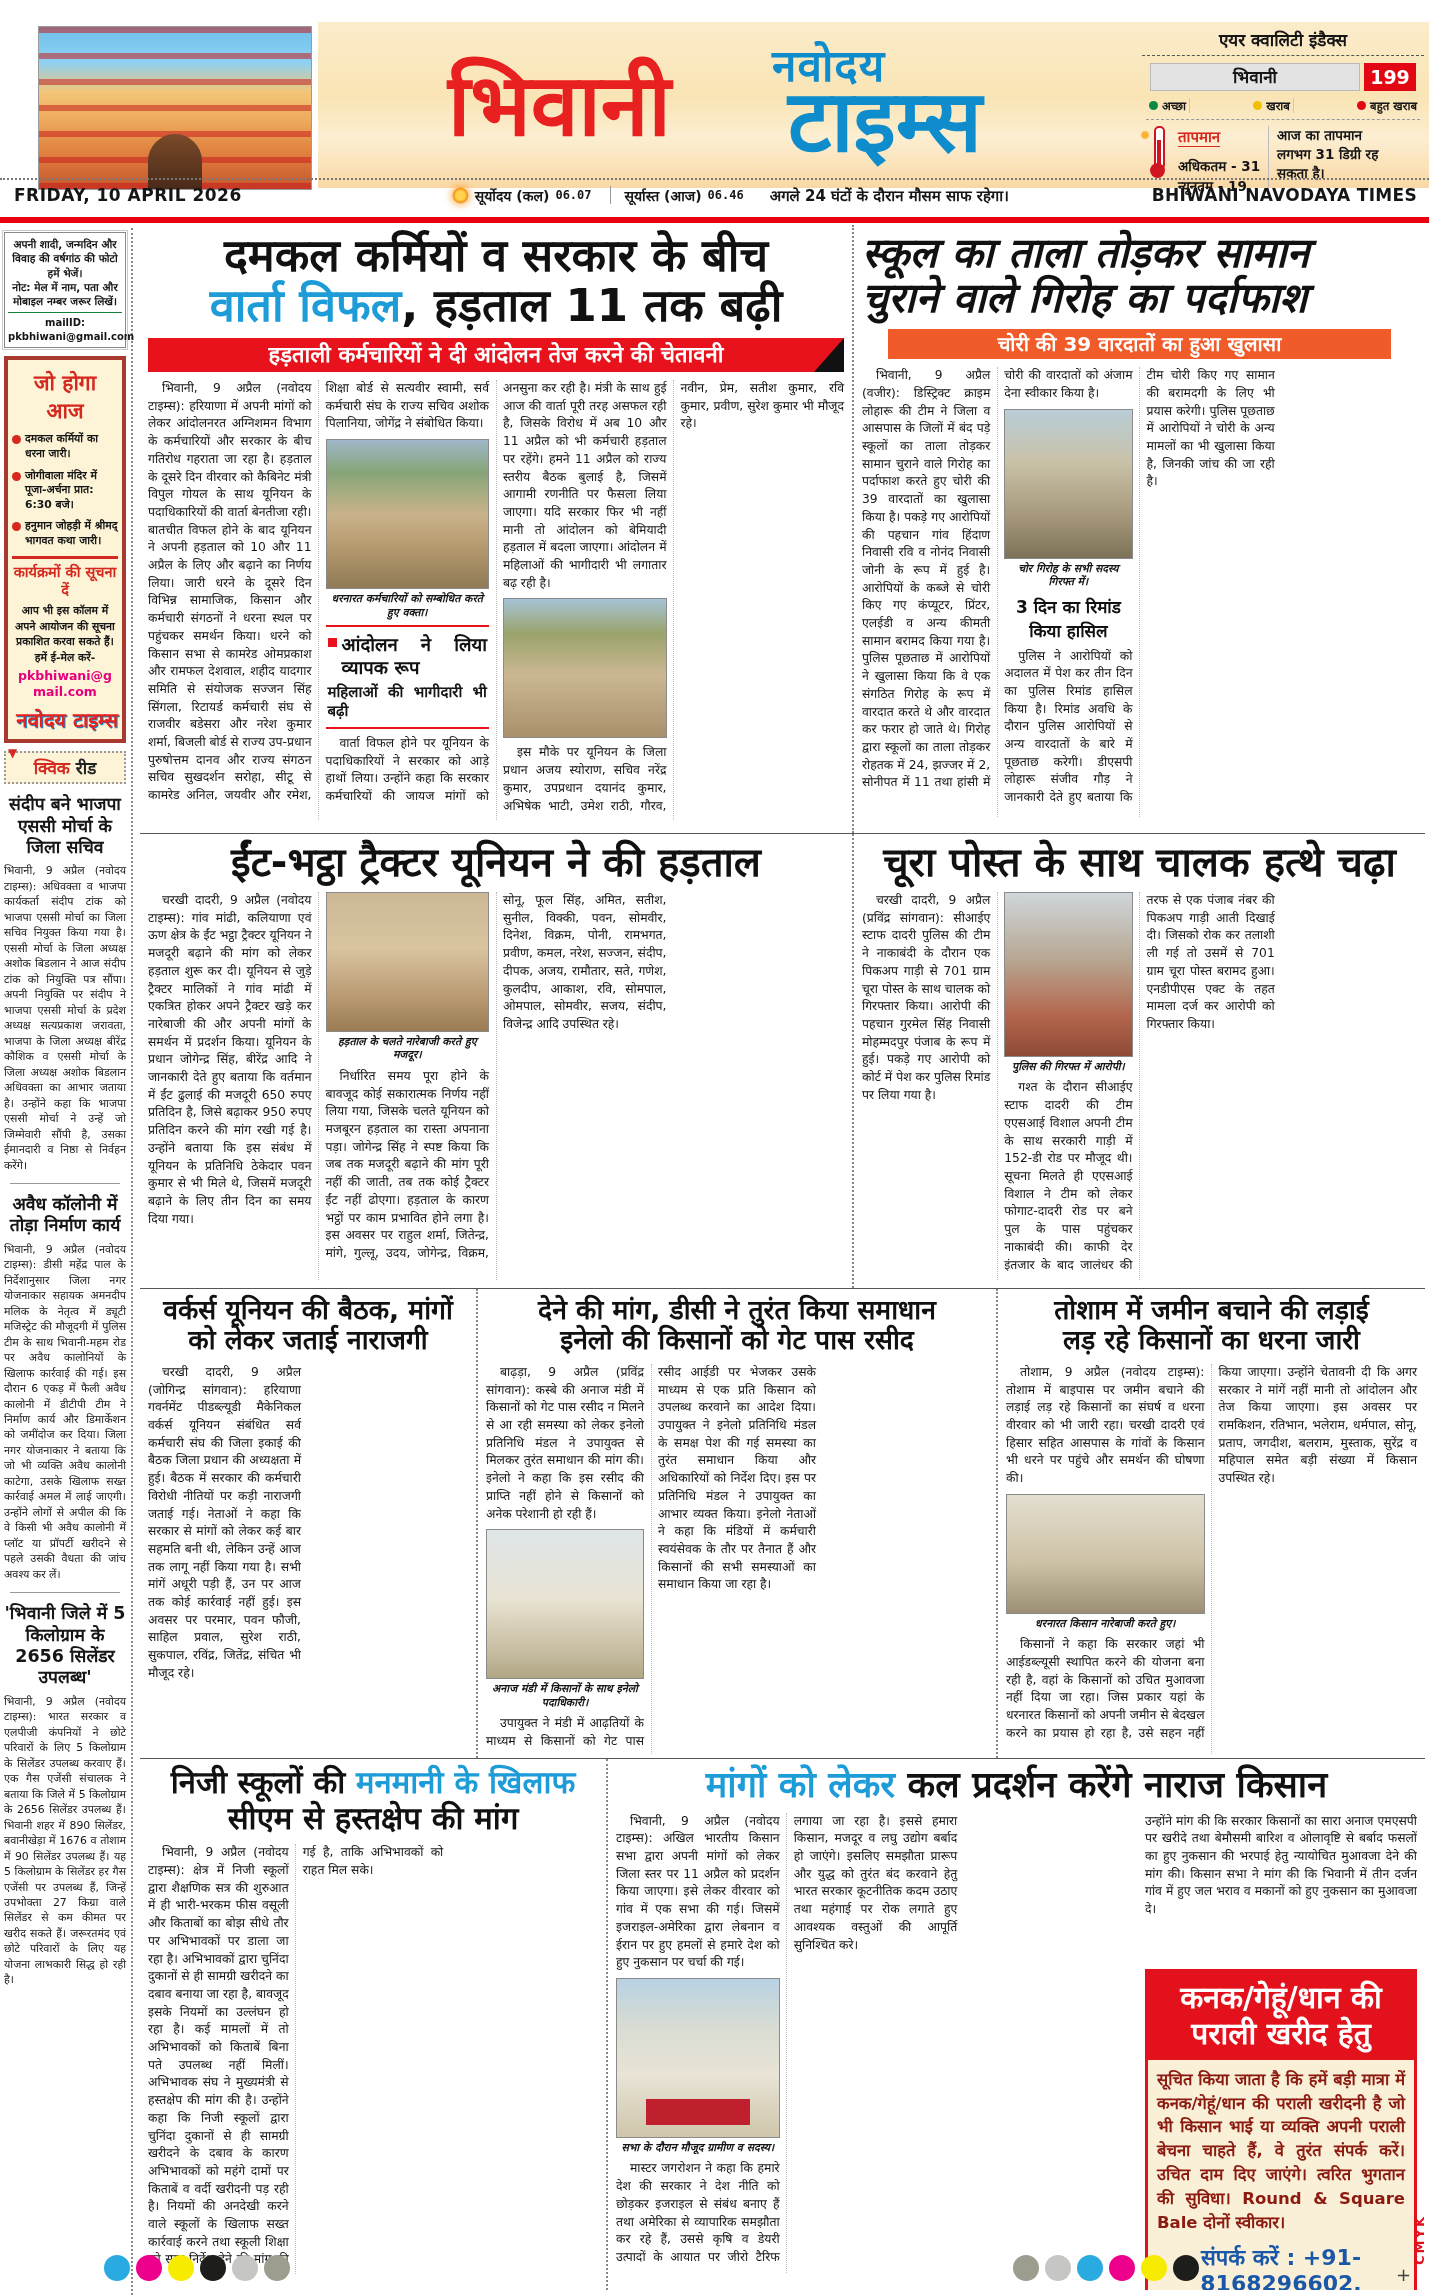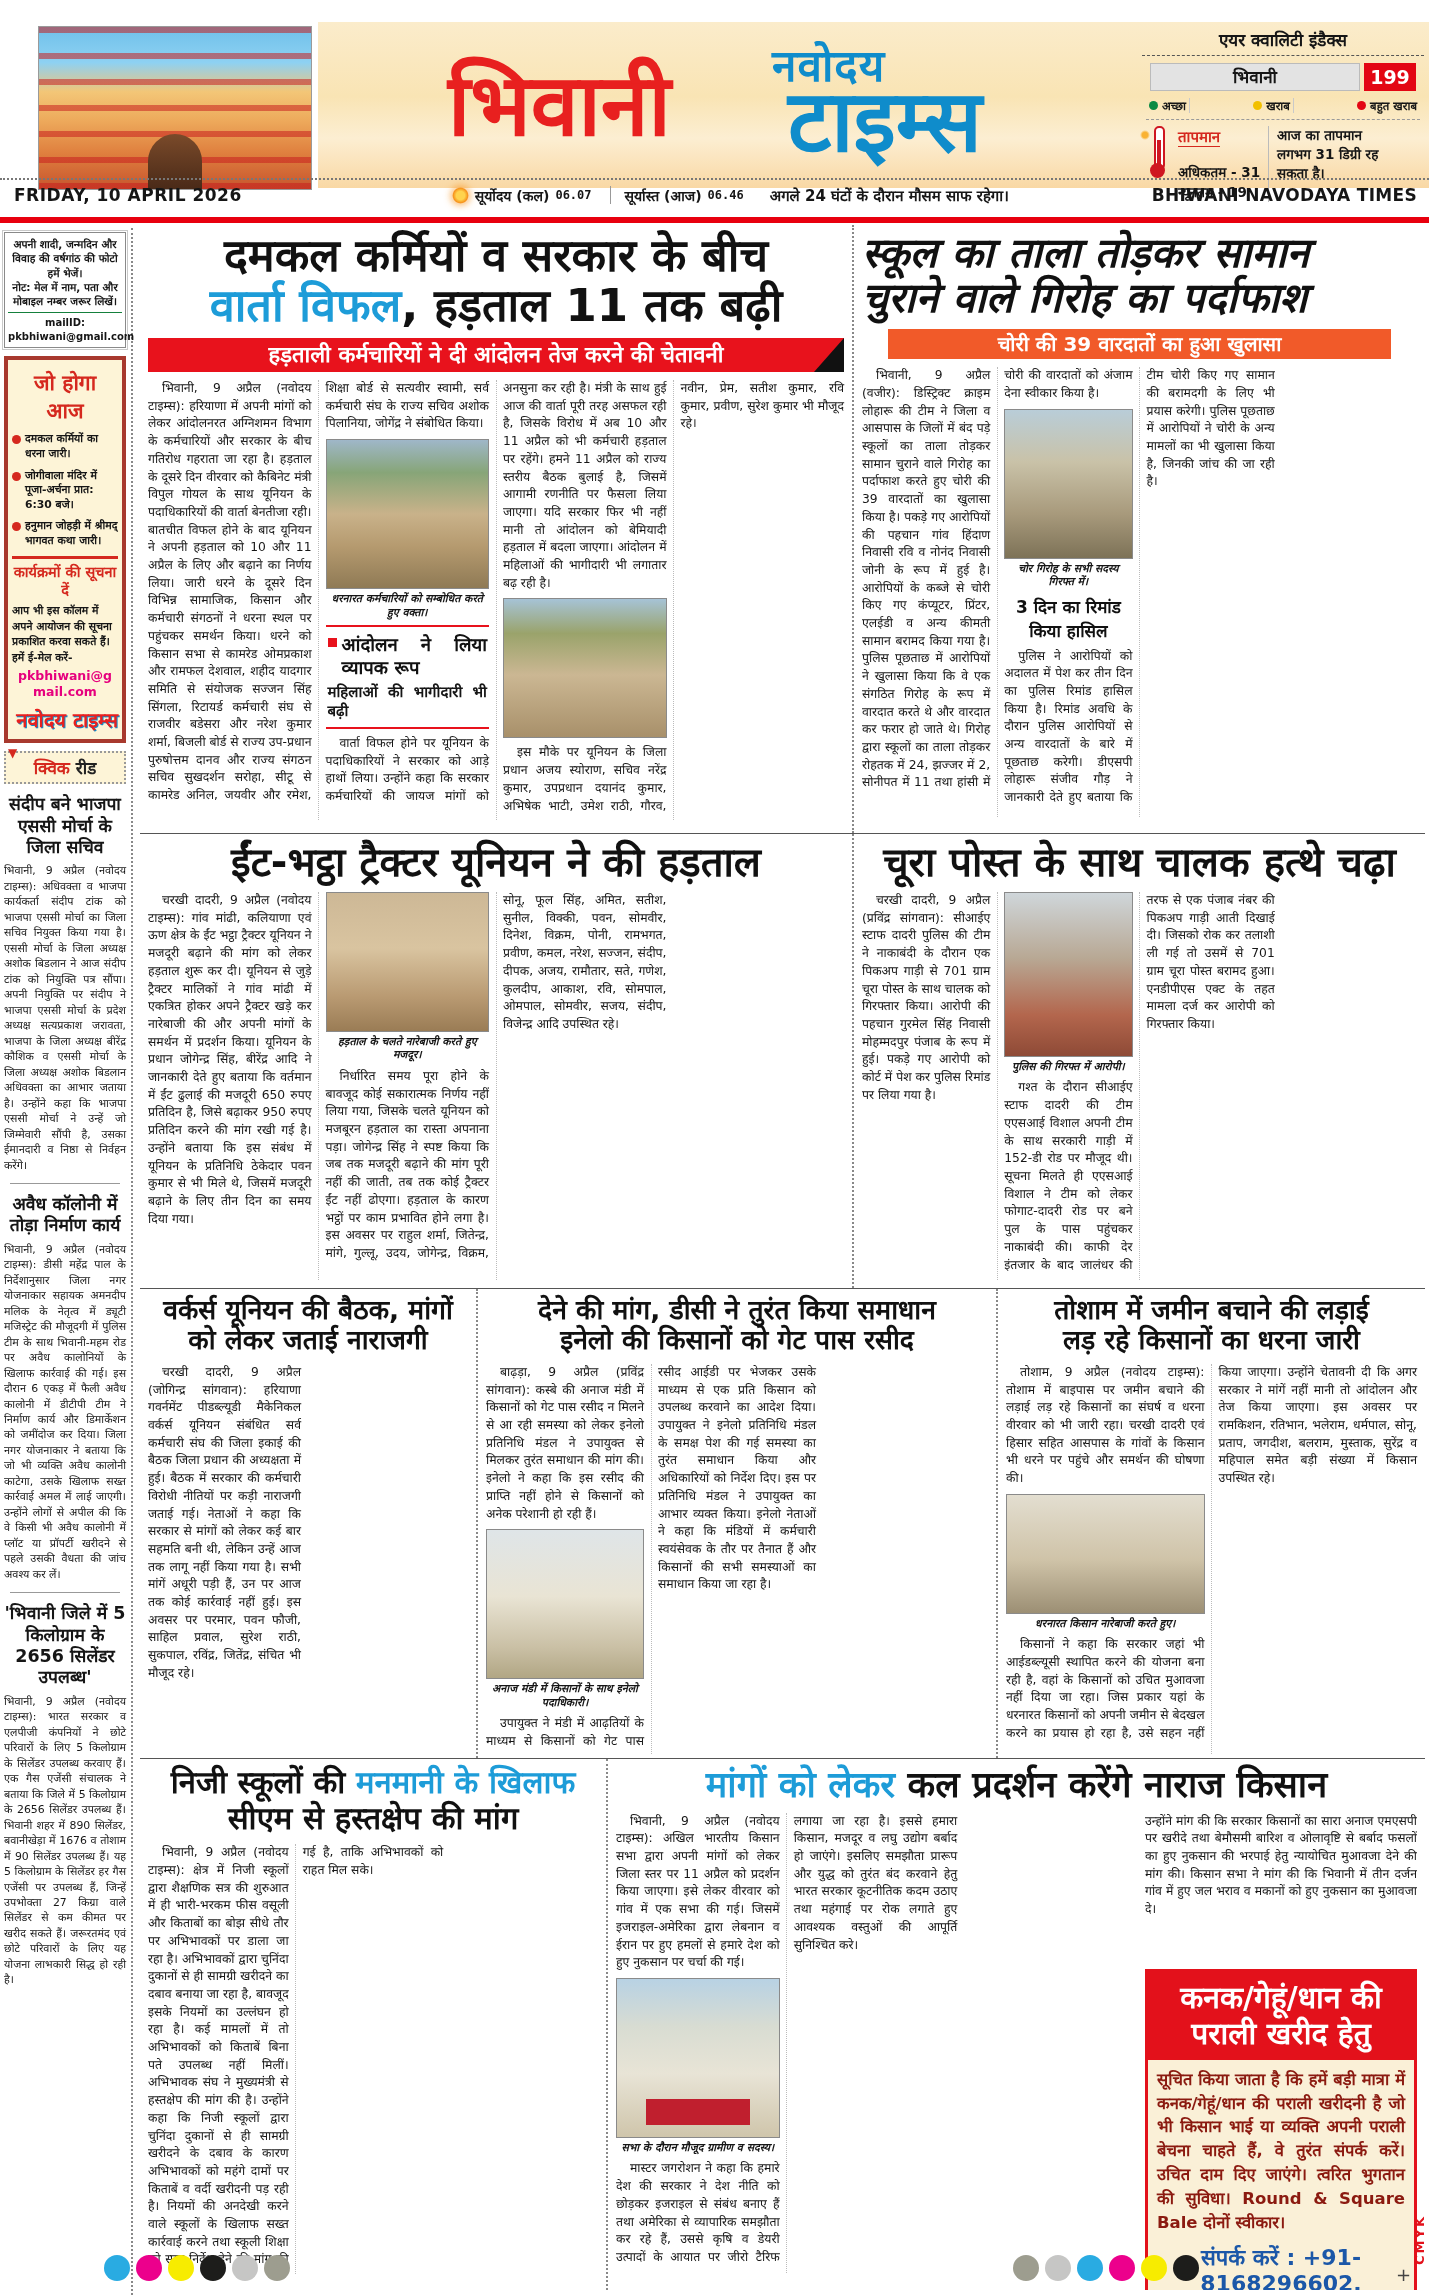--- a/index.html
+++ b/index.html
@@ -28,21 +28,21 @@
   .aqi-legend .lg:last-child{border-right:none;}
   .ldot{width:9px;height:9px;border-radius:50%;display:inline-block;}
   .ldot.good{background:#0a8a43;} .ldot.bad{background:#f2c000;} .ldot.vbad{background:#e30613;}
   .temp{display:flex;margin-top:6px;gap:8px;align-items:flex-start;}
   .thermo{width:26px;height:52px;position:relative;margin-left:2px;}
   .thermo .tube{position:absolute;left:10px;top:0;width:7px;height:40px;background:#fff;border:2px solid #cf1620;border-radius:5px;}
   .thermo .fill{position:absolute;left:13px;top:14px;width:4px;height:26px;background:#cf1620;}
   .thermo .bulb{position:absolute;left:6px;bottom:0;width:15px;height:15px;background:#cf1620;border-radius:50%;}
   .thermo .ray{position:absolute;left:-4px;top:4px;width:10px;height:10px;background:radial-gradient(circle,#f9b233 40%,rgba(249,178,51,0) 70%);}
   .temp-mid{border-right:1px solid #bbb;padding-right:8px;}
-  .temp-title{color:#d5281e;font-weight:800;font-size:15px;border-bottom:1px solid #d5281e;display:inline-block;margin-bottom:16px;}
+  .temp-title{color:#d5281e;font-weight:800;font-size:15px;border-bottom:1px solid #d5281e;display:inline-block;margin-bottom:10px;}
   .temp-line{font-size:13.5px;font-weight:800;line-height:1.45;}
   .temp-note{font-size:13.5px;font-weight:800;width:108px;line-height:1.4;}
 
   
   .datebar{position:absolute;left:0;top:178px;width:1429px;height:24px;border-top:2px dotted #777;display:flex;align-items:center;padding-top:3px;}
   .datebar .dt{font-weight:800;font-size:17px;margin-left:14px;letter-spacing:.5px;}
   .sunic{width:17px;height:17px;border-radius:50%;margin-left:210px;
     background:radial-gradient(circle,#ffd34d 35%,#f7941d 60%,rgba(247,148,29,.15) 75%);box-shadow:0 0 6px 2px rgba(247,148,29,.55);}
   .sr-label{font-weight:800;font-size:14px;margin-left:6px;}
   .sr-val{font-size:12px;font-weight:600;margin:0 10px 0 6px;font-family:"DejaVu Sans Mono","Liberation Mono",monospace;}
@@ -54,21 +54,21 @@
   
   .sidebar{position:absolute;left:0;top:228px;width:133px;bottom:0;border-right:2px dotted #888;padding:4px 5px 0 4px;box-sizing:border-box;}
   .notice-box{border:1px solid #8a8a8a;outline:1px solid #c9c9c9;outline-offset:1px;padding:4px 3px;font-size:10.6px;font-weight:800;text-align:center;line-height:1.35;}
   .notice-box .mail{border-top:1px solid #15803d;margin-top:4px;padding-top:3px;font-size:10px;}
   .today-box{border:4px solid #a8392e;background:#fdf4d7;margin-top:8px;padding:6px 4px;}
   .today-title{color:#d5281e;font-weight:800;font-size:21px;text-align:center;margin:2px 0 8px 0;}
   .today-item{position:relative;padding-left:13px;font-size:10.8px;font-weight:800;line-height:1.35;margin-bottom:7px;}
   .today-item::before{content:"";position:absolute;left:0;top:3px;width:9px;height:9px;border-radius:50%;background:#d5281e;}
   .today-div{height:3px;background:#d5281e;margin:8px 0 5px 0;}
   .prog-title{color:#d5281e;font-weight:800;font-size:14.5px;text-align:center;line-height:1.2;}
-  .prog-body{font-size:10.8px;font-weight:800;line-height:1.45;margin-top:4px;}
+  .prog-body{font-size:10.8px;font-weight:800;text-align:center;line-height:1.45;margin-top:4px;}
   .prog-mail{color:#e6007e;font-weight:800;font-size:12.5px;text-align:center;word-break:break-all;line-height:1.3;margin-top:2px;}
   .side-logo{color:#e8201f;font-weight:800;font-size:20px;text-align:right;margin-top:6px;text-shadow:1px 1px 0 #0f8ccb;}
   .quickread{border:2px dotted #999;background:#fdf4d7;margin-top:8px;text-align:center;font-size:17px;font-weight:800;padding:3px 0;position:relative;}
   .quickread .tri{color:#d5281e;position:absolute;left:2px;top:-7px;font-size:12px;}
   .quickread .w1{color:#d5281e;} .quickread .w2{color:#222;}
   .side-art{margin-top:10px;}
   .side-h{font-size:17.5px;font-weight:800;text-align:center;line-height:1.22;margin-bottom:5px;}
   .side-b{font-size:10.9px;line-height:1.42;text-align:justify;}
   .side-sep{border-top:1px solid #999;margin:10px 6px;}
 

